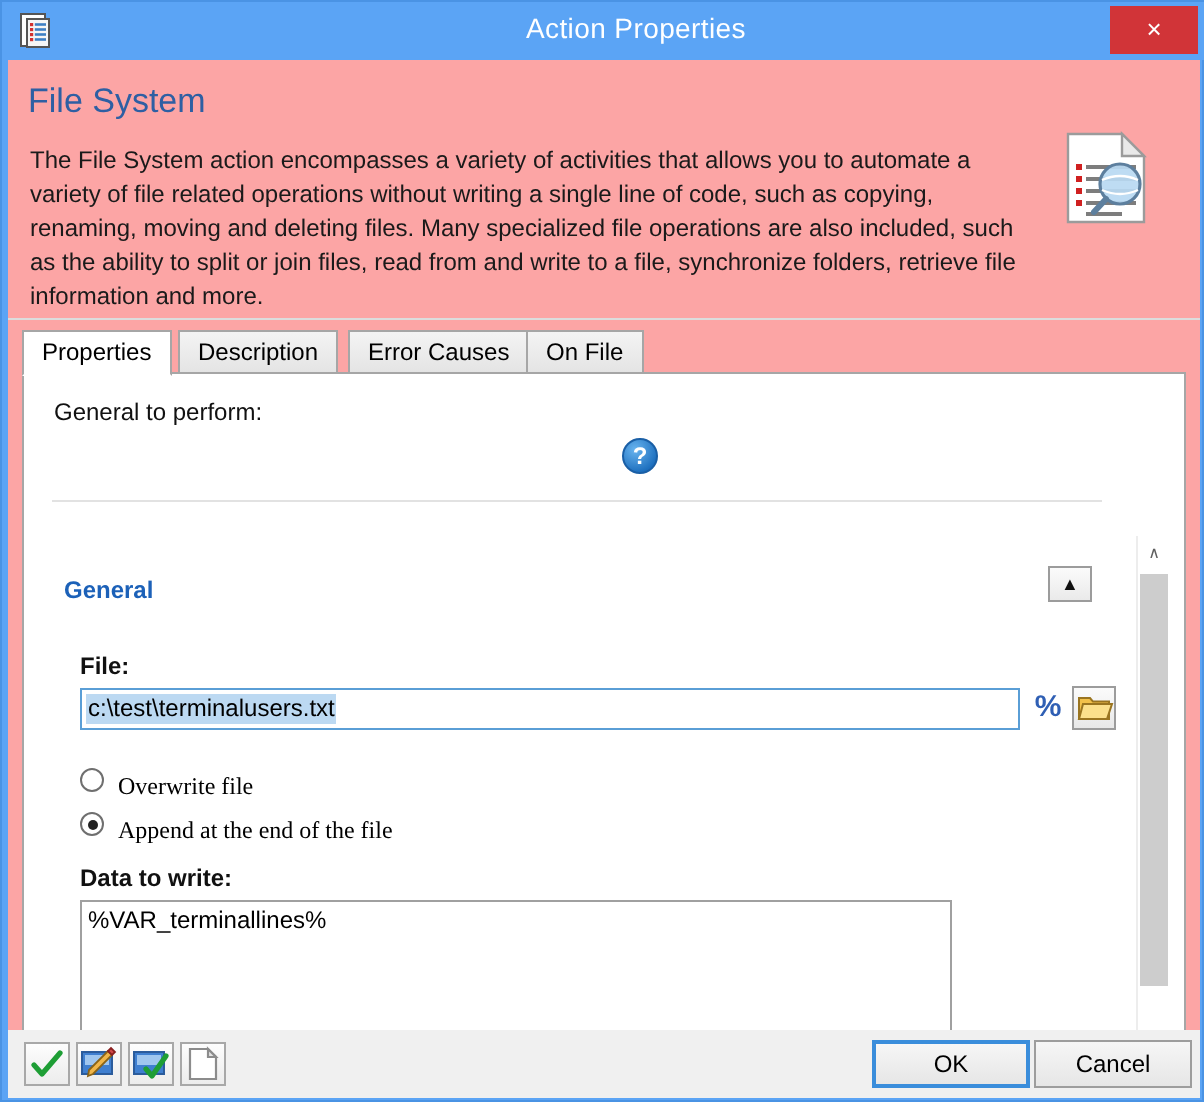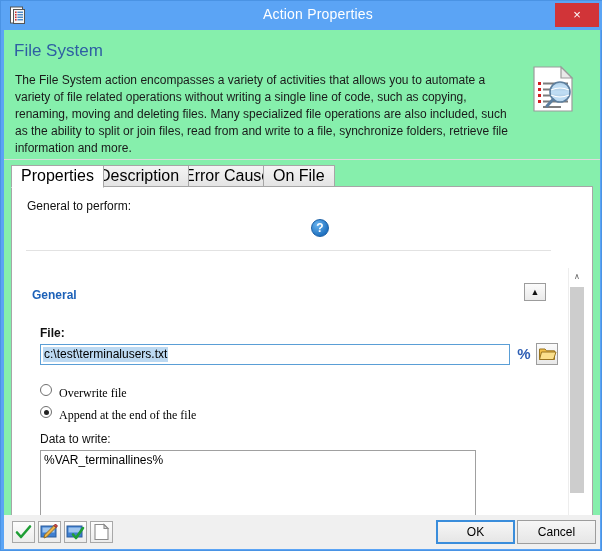--- a/index.html
+++ b/index.html
@@ -63,21 +63,21 @@
     cursor: pointer;
     font-family: "Liberation Sans", sans-serif;
   }
 
   
   .client {
     position: absolute;
     left: 3px; top: 29px;
     width: 596px;
     height: 485px;
-    background: #86efac;
+    background: #fca5a5;
     box-sizing: border-box;
   }
 
   
   .hdr-title {
     position: absolute;
     left: 10px; top: 11px;
     font-size: 17px;
     color: #2e5fa3;
     font-family: "Liberation Sans", sans-serif;
@@ -110,21 +110,21 @@
     width: 582px;
     height: 22px;
   }
   .tab {
     position: absolute;
     top: 0;
     height: 22px;
     box-sizing: border-box;
     border: 1px solid #a6a6a6;
     background: linear-gradient(to bottom, #f4f4f4 0%, #e4e4e4 100%);
-    font-size: 16px;
+    font-size: 12px;
     line-height: 20px;
     padding: 0 9px;
     cursor: pointer;
     color: #000;
   }
   .tab.active {
     background: #ffffff;
     border-bottom: 1px solid #ffffff;
     font-weight: normal;
     height: 23px;
@@ -287,21 +287,21 @@
   .radio-row.checked .mark::after {
     content: "";
     position: absolute;
     left: 2.5px; top: 2.5px;
     width: 5px; height: 5px;
     border-radius: 50%;
     background: #222222;
   }
   .radio-row .txt { position: absolute; left: 19px; top: 4px; white-space: nowrap; font-family: Liberation Serif, serif; }
 
-  .data-label { left: 28px; top: 245px; font-weight: normal; }
+  .data-label { left: 28px; top: 245px; font-weight: bold; }
 
   .data-textarea {
     position: absolute;
     left: 28px; top: 263px;
     width: 436px; height: 73px;
     box-sizing: border-box;
     border: 1px solid #a0a0a0;
     background: #ffffff;
     font-family: "Liberation Sans", sans-serif;
     font-size: 12px;

